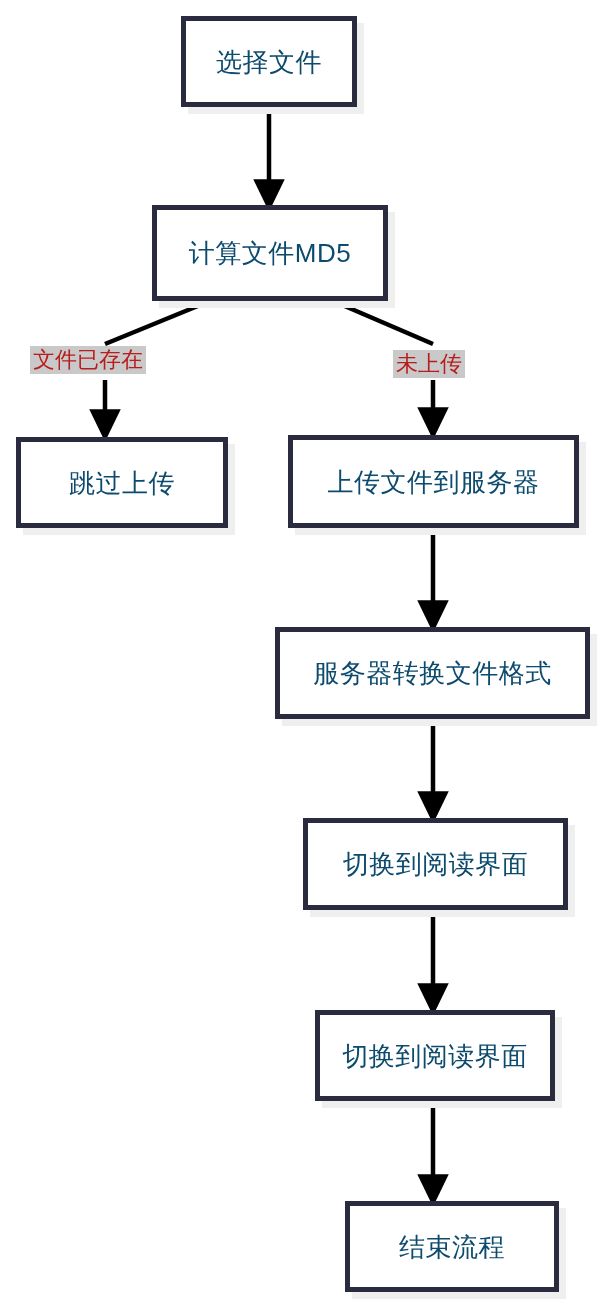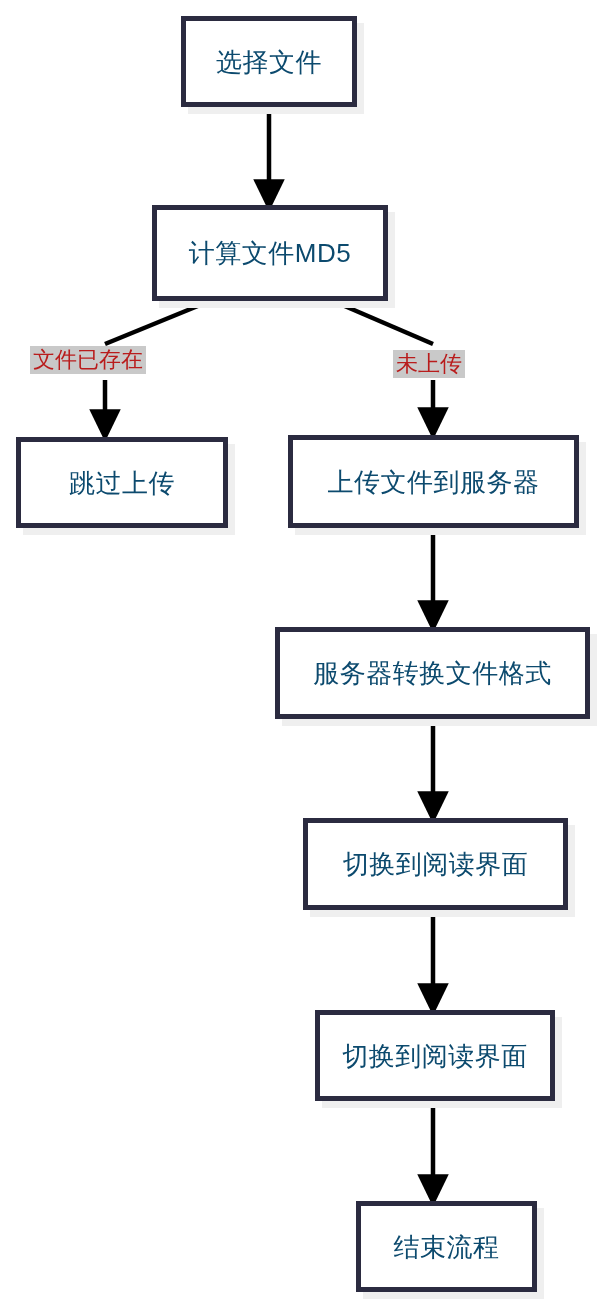--- a/index.html
+++ b/index.html
@@ -115,21 +115,21 @@
   </div>
 
   <div class="node" style="left:303px; top:818px; width:265px; height:92px;">
     <span>切换到阅读界面</span>
   </div>
 
   <div class="node" style="left:315px; top:1010px; width:240px; height:91px;">
     <span>切换到阅读界面</span>
   </div>
 
-  <div class="node" style="left:345px; top:1201px; width:181px; height:91px;margin-left:11px;">
+  <div class="node" style="left:345px; top:1201px; width:214px; height:91px;">
     <span>结束流程</span>
   </div>
 
   <div class="edge-label" style="left:30px; top:346px;">文件已存在</div>
 
   <div class="edge-label" style="left:393px; top:350px;">未上传</div>
 
 </div>
 
 </body></html>

